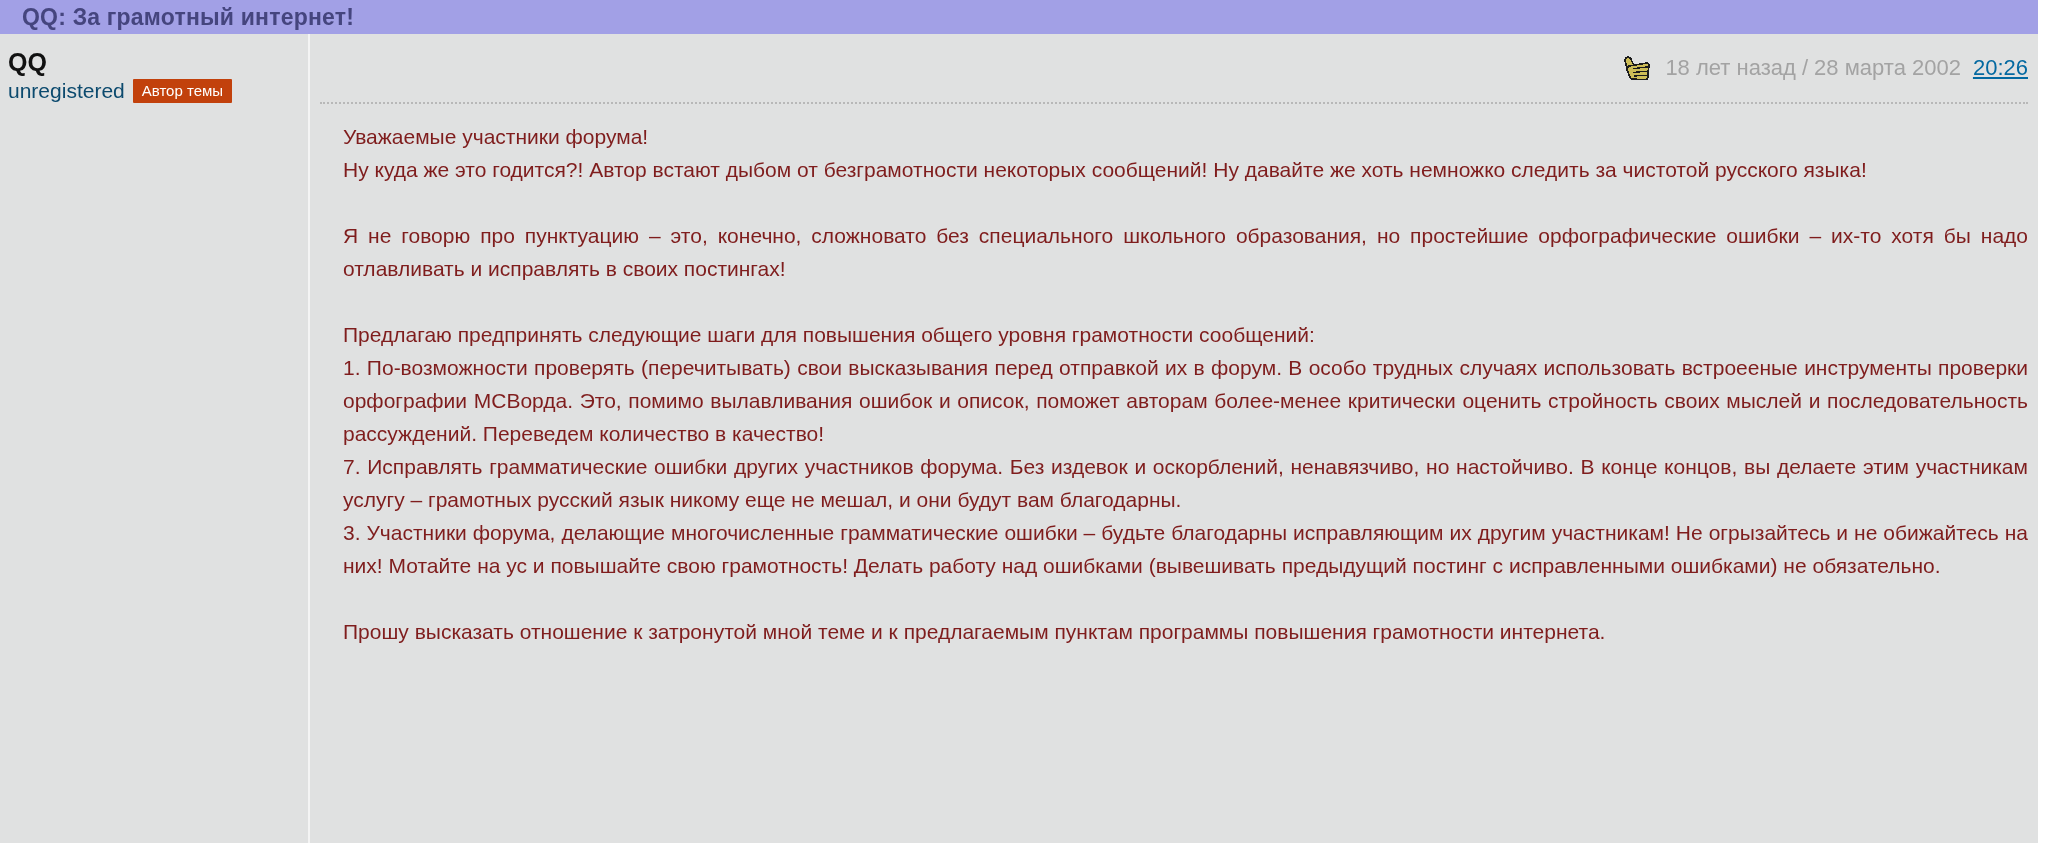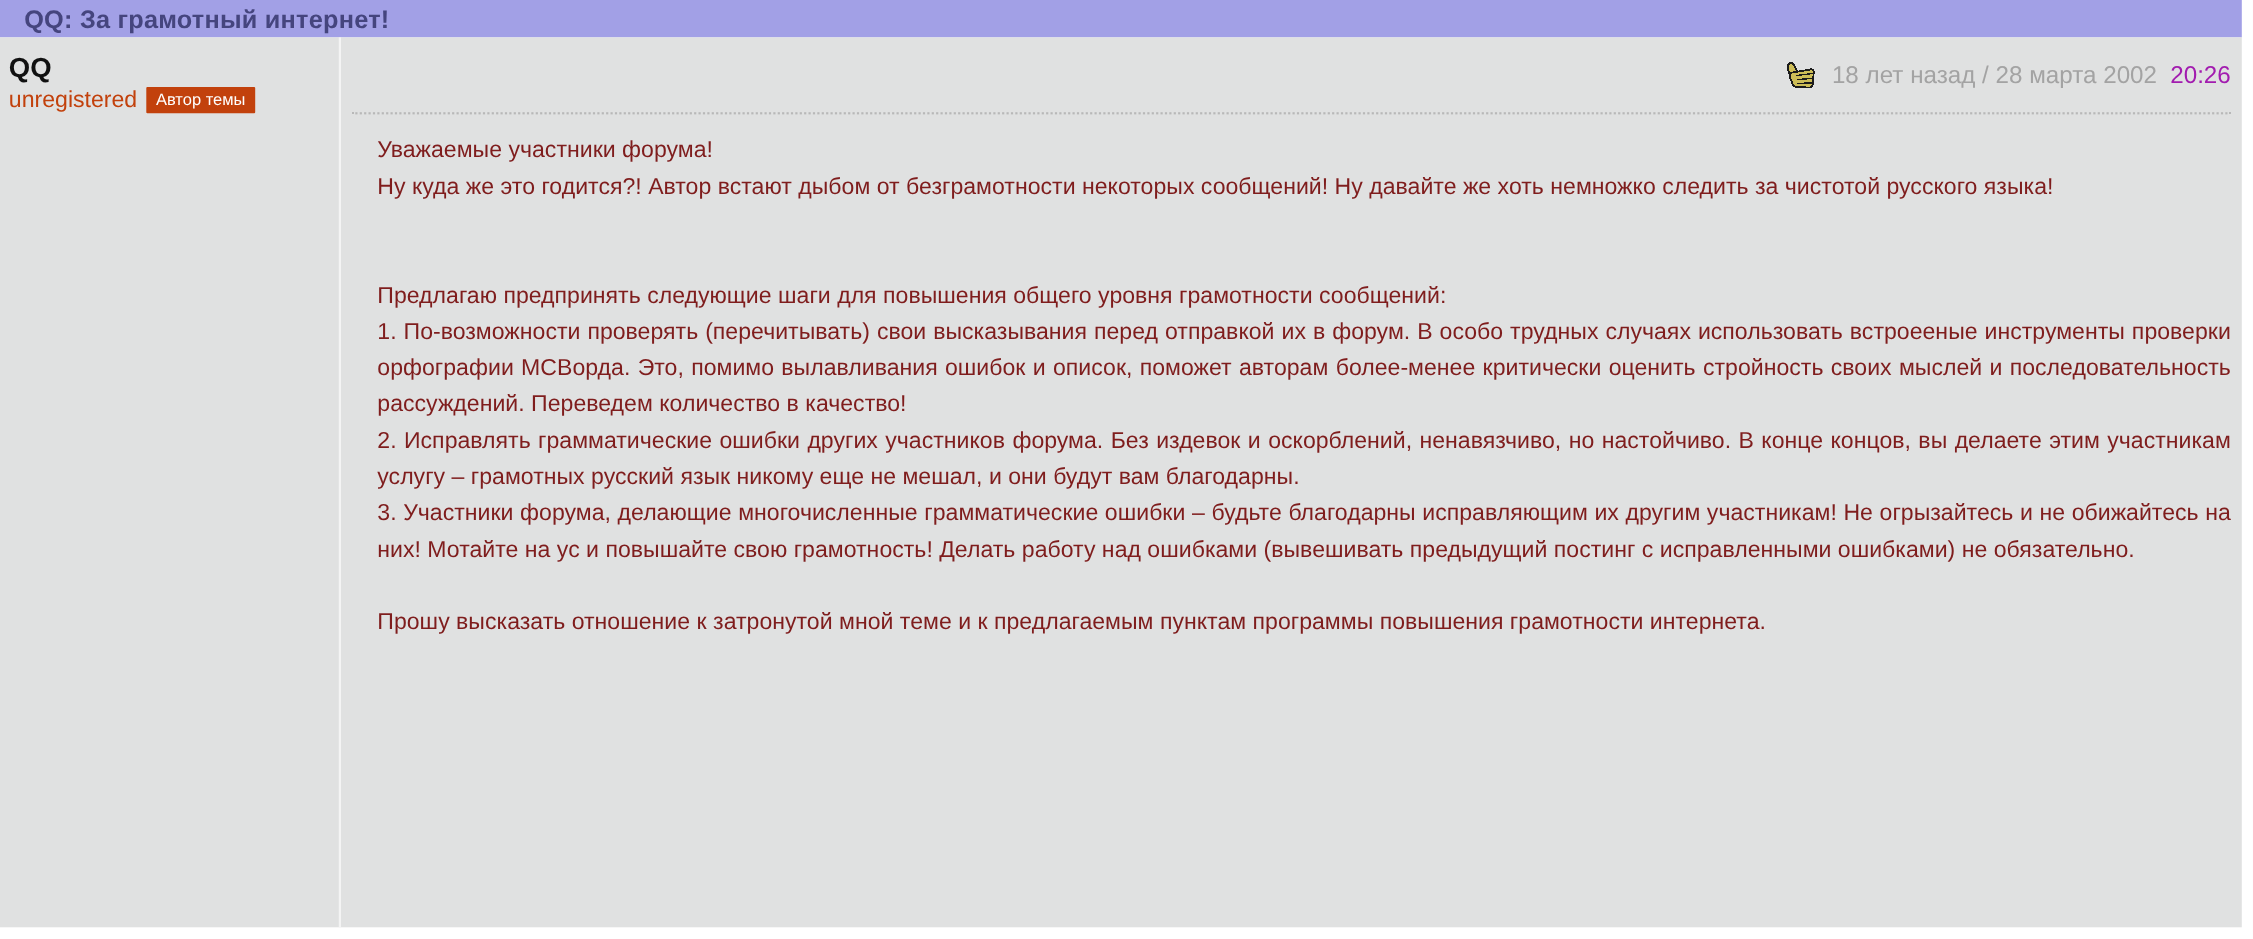--- a/index.html
+++ b/index.html
@@ -43,21 +43,21 @@
     font-weight: 700;
     color: #111111;
     line-height: 28px;
   }
   .author-line {
     margin-top: 3px;
     display: flex; align-items: center; gap: 8px;
   }
   .author-status {
     font-size: 21px;
-    color: #c2410c;
+    color: #0c4a6e;
   }
   .author-badge {
     background: #c2410c;
     color: #ffffff;
     font-size: 15px;
     padding: 3px 9px 4px 9px;
     border-radius: 1px;
     white-space: nowrap;
   }
 
@@ -76,21 +76,22 @@
     gap: 12px;
     border-bottom: 2px dotted #b8b8b8;
   }
   .meta-icon { display: inline-flex; margin-right: 2px; }
   .meta-date {
     font-size: 22px;
     color: #a3a3a3;
   }
   .meta-time {
     font-size: 22px;
-    color: #a21caf;
+    color: #0369a1;
+    text-decoration: underline;
   }
 
   .post-body {
     padding: 16px 0 0 23px;
     font-size: 21px;
     line-height: 33px;
     color: #7f1d1d;
     text-align: justify;
   }
   .para { min-height: 33px; }
@@ -133,24 +134,25 @@
           </svg>
         </span>
         <span class="meta-date">18 лет назад / 28 марта 2002</span>
         <span class="meta-time">20:26</span>
       </div>
 
       <div class="post-body">
           <div class="para">Уважаемые участники форума!</div>
           <div class="para">Ну куда же это годится?! Автор встают дыбом от безграмотности некоторых сообщений! Ну давайте же хоть немножко следить за чистотой русского языка!</div>
           <div class="para spacer">&nbsp;</div>
+          <div class="para">Я не говорю про пунктуацию – это, конечно, сложновато без специального школьного образования, но простейшие орфографические ошибки – их-то хотя бы надо отлавливать и исправлять в своих постингах!</div>
           <div class="para spacer">&nbsp;</div>
           <div class="para">Предлагаю предпринять следующие шаги для повышения общего уровня грамотности сообщений:</div>
           <div class="para">1. По-возможности проверять (перечитывать) свои высказывания перед отправкой их в форум. В особо трудных случаях использовать встроееные инструменты проверки орфографии МСВорда. Это, помимо вылавливания ошибок и описок, поможет авторам более-менее критически оценить стройность своих мыслей и последовательность рассуждений. Переведем количество в качество!</div>
-          <div class="para">2. Исправлять грамматические ошибки других участников форума. Без издевок и оскорблений, ненавязчиво, но настойчиво. В конце концов, вы делаете этим участникам услугу – грамотных русский язык никому еще не мешал, и они будут вам благодарны.</div>
+          <div class="para">7. Исправлять грамматические ошибки других участников форума. Без издевок и оскорблений, ненавязчиво, но настойчиво. В конце концов, вы делаете этим участникам услугу – грамотных русский язык никому еще не мешал, и они будут вам благодарны.</div>
           <div class="para">3. Участники форума, делающие многочисленные грамматические ошибки – будьте благодарны исправляющим их другим участникам! Не огрызайтесь и не обижайтесь на них! Мотайте на ус и повышайте свою грамотность! Делать работу над ошибками (вывешивать предыдущий постинг с исправленными ошибками) не обязательно.</div>
           <div class="para spacer">&nbsp;</div>
           <div class="para">Прошу высказать отношение к затронутой мной теме и к предлагаемым пунктам программы повышения грамотности интернета.</div>
         </div>
 
     </div>
   </div>
 
 </div>
 

